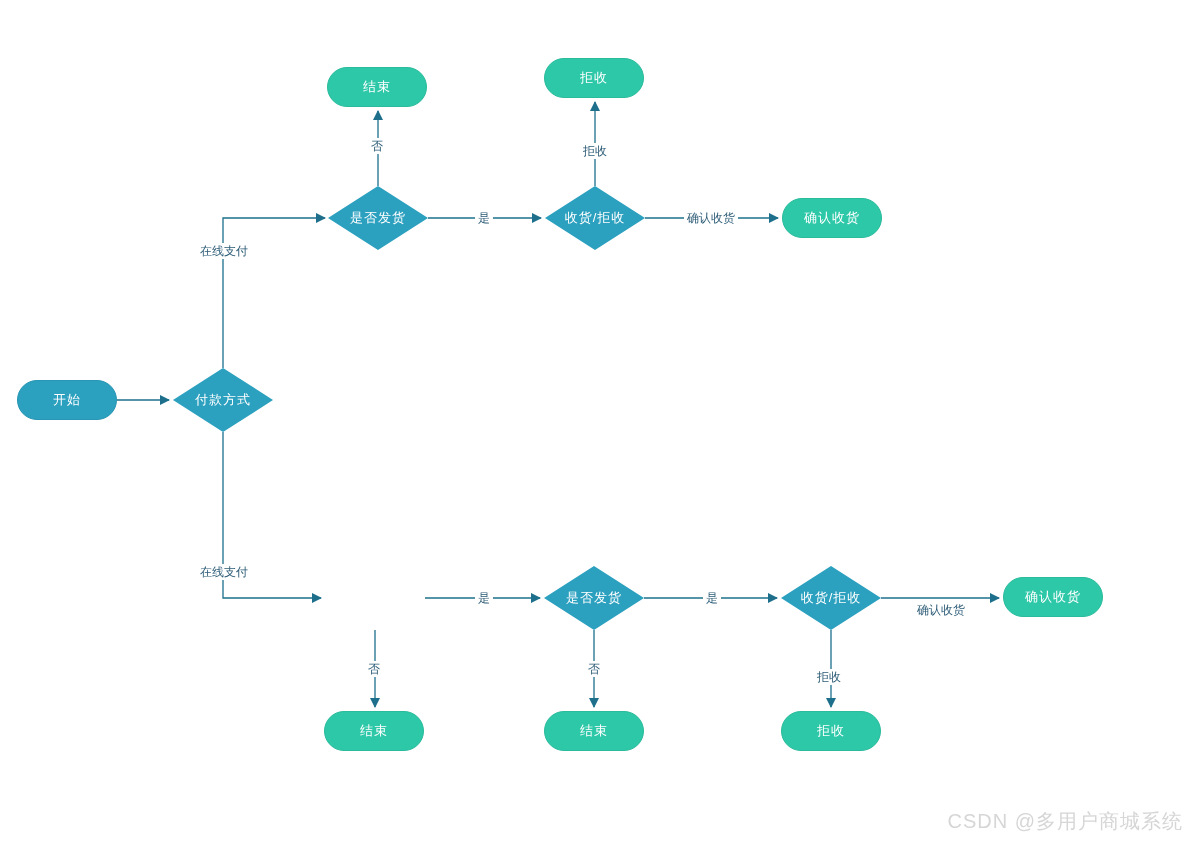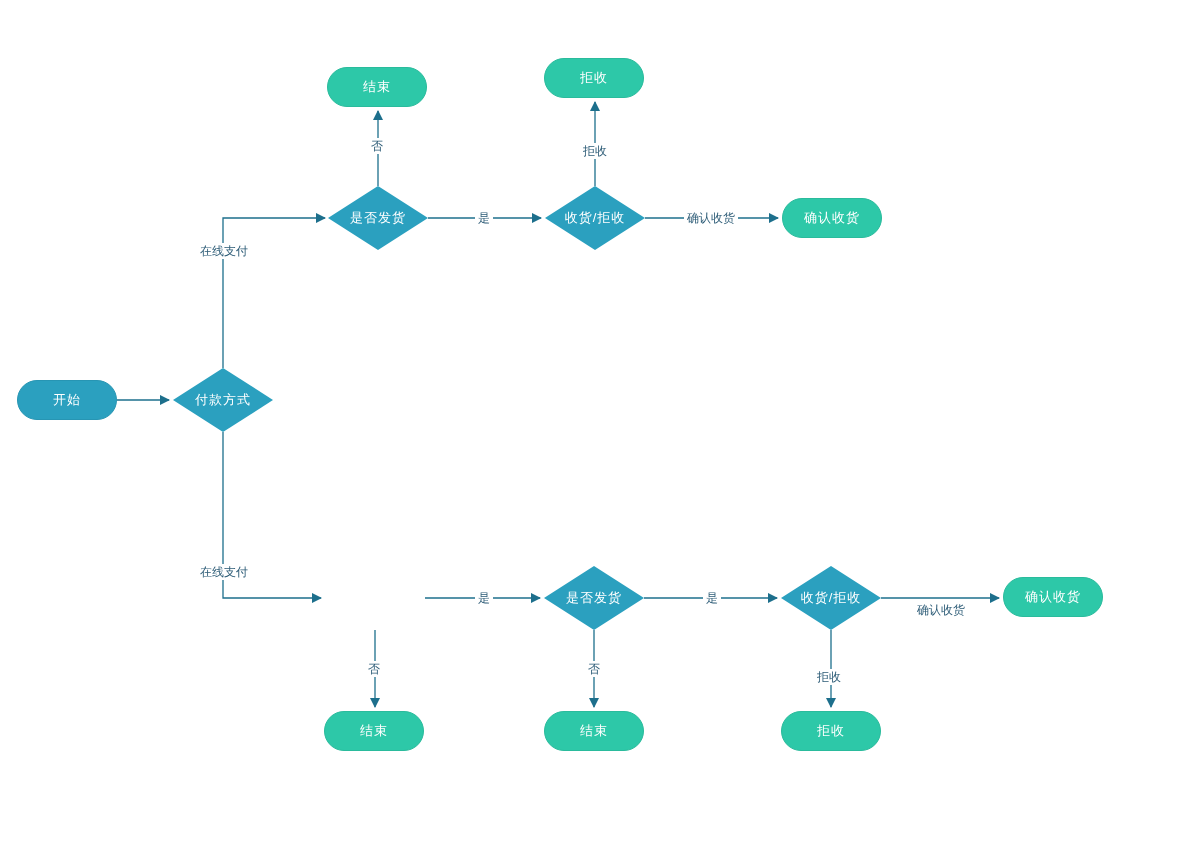--- a/index.html
+++ b/index.html
@@ -148,14 +148,15 @@
   <span class="edge-label" style="left:374px; top:669px;">否</span>
 
   <span class="edge-label" style="left:712px; top:598px;">是</span>
 
   <span class="edge-label" style="left:594px; top:669px;">否</span>
 
   <span class="edge-label" style="left:941px; top:610px;">确认收货</span>
 
   <span class="edge-label" style="left:829px; top:677px;">拒收</span>
 
+  <div class="watermark">CSDN @多用户商城系统</div>
 
 </div>
 
 </body></html>

